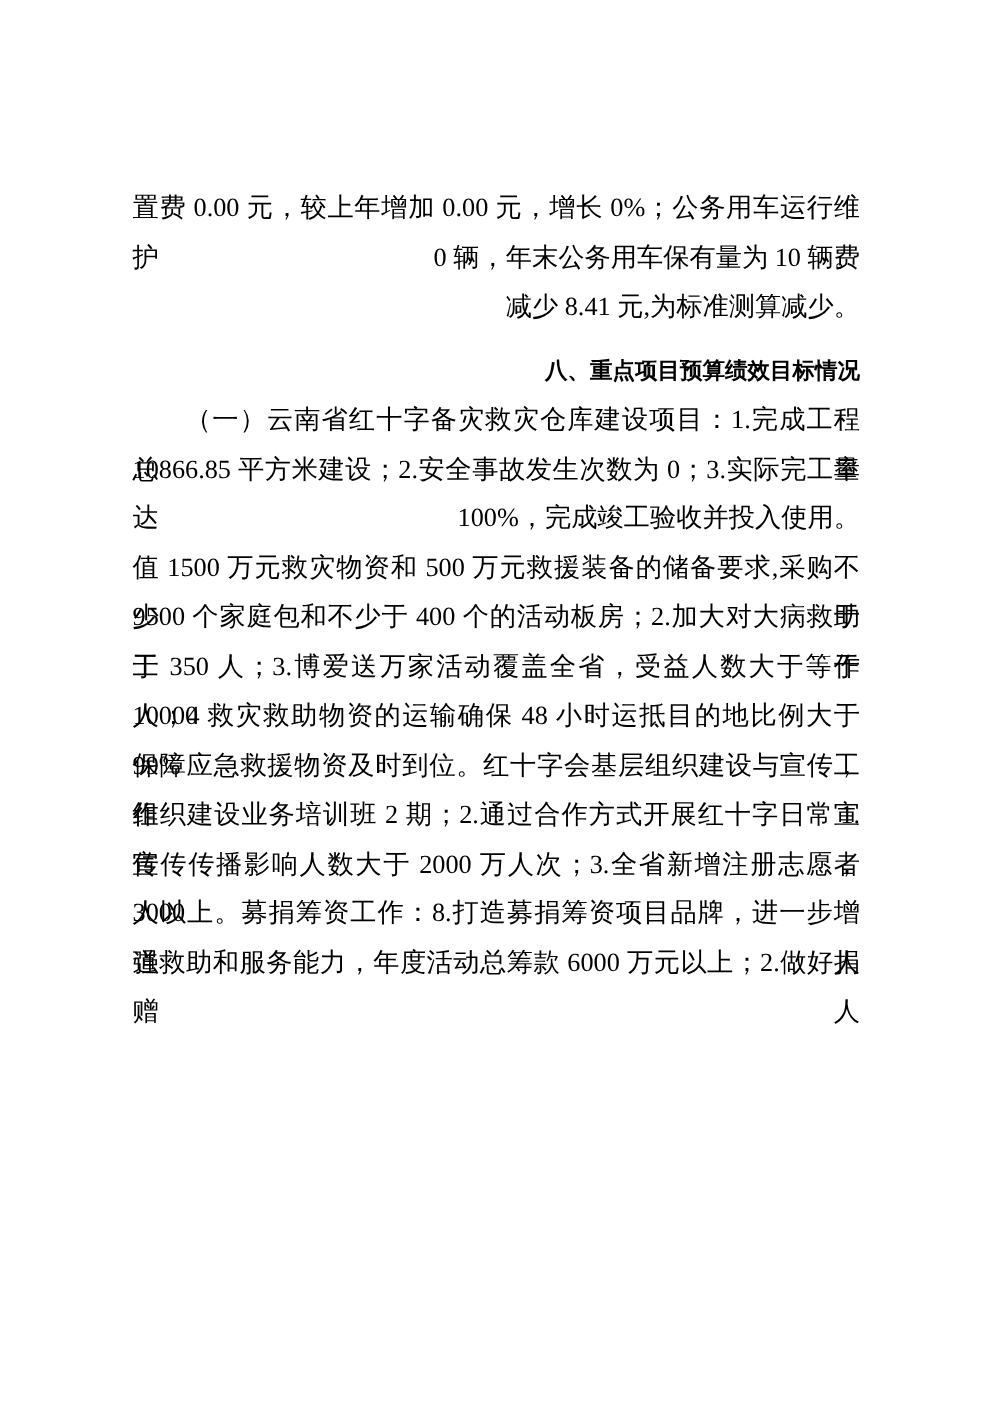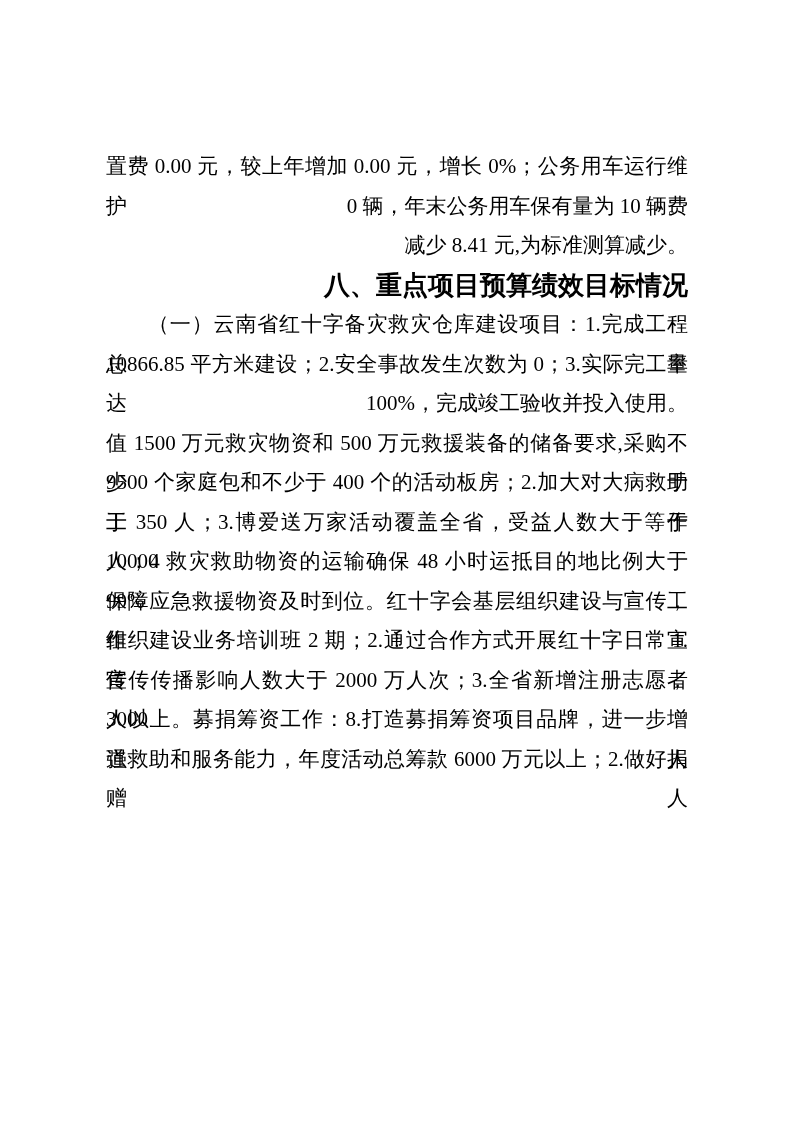--- a/index.html
+++ b/index.html
@@ -38,21 +38,22 @@
     white-space: normal;
     text-align: justify;
     text-align-last: justify;
   }
   .line.ind {
     text-indent: 2em;
   }
   .para.heading .line {
     font-family: "Liberation Sans", sans-serif;
     font-weight: bold;
-    font-size: 26px;
+    font-size: 18px;
+    margin-top: 11px;
   }
 </style>
 </head>
 <body>
 
 <div class="page">
   <div class="text-block" id="doc">
       <div class="para">
         <div class="line just">置费 0.00 元，较上年增加 0.00 元，增长 0%；公务用车运行维护费</div>
         <div class="line">0 辆，年末公务用车保有量为 10 辆。</div>

